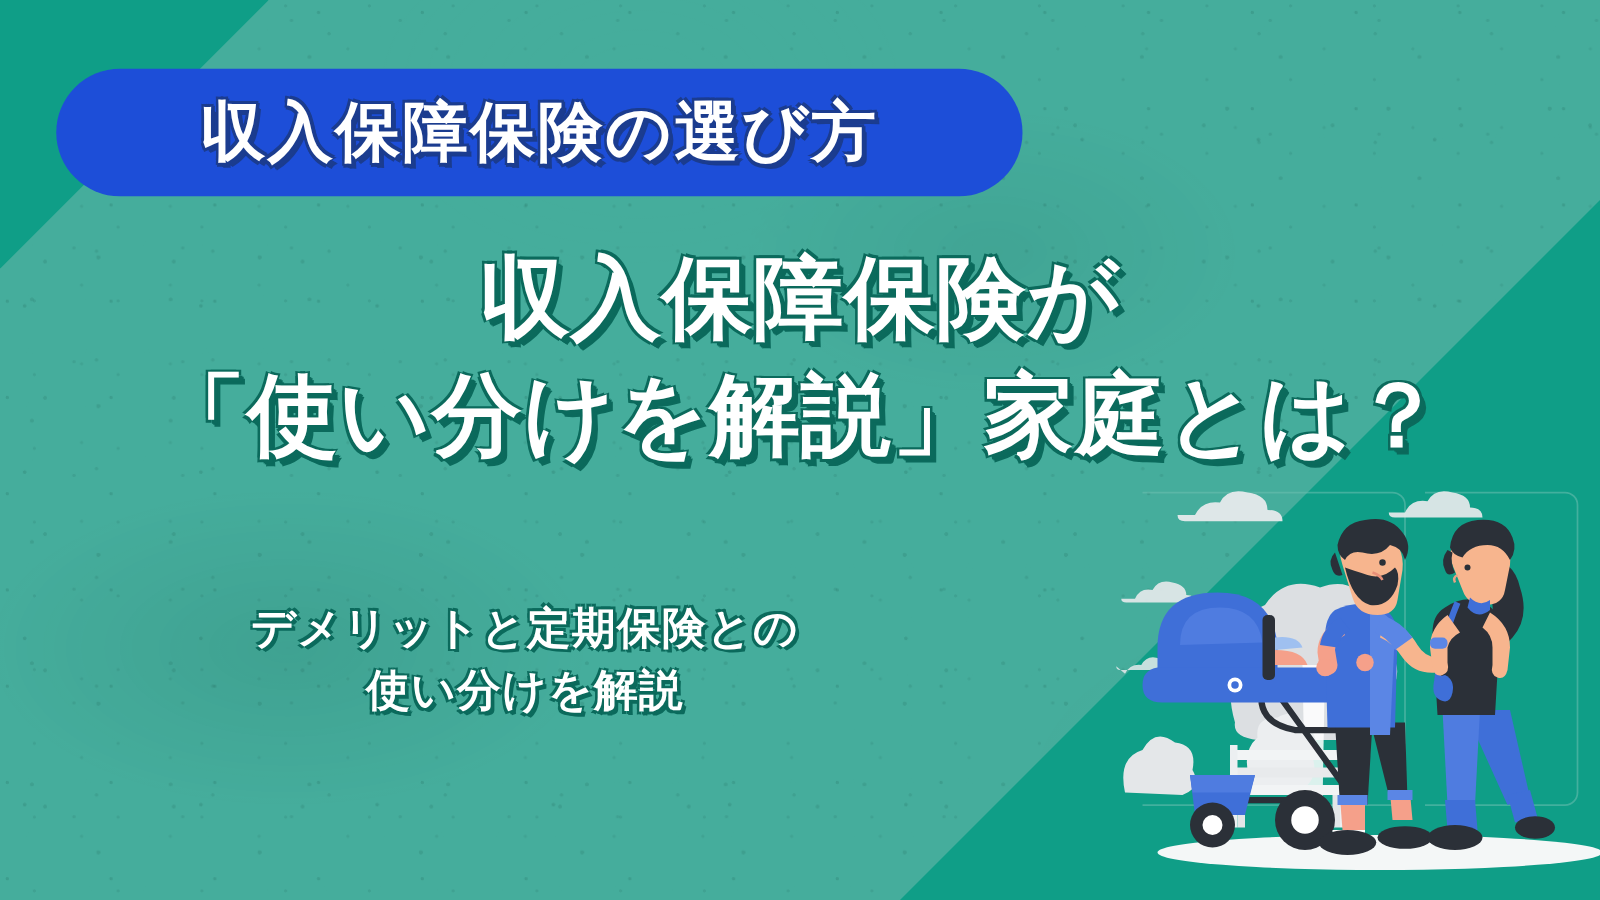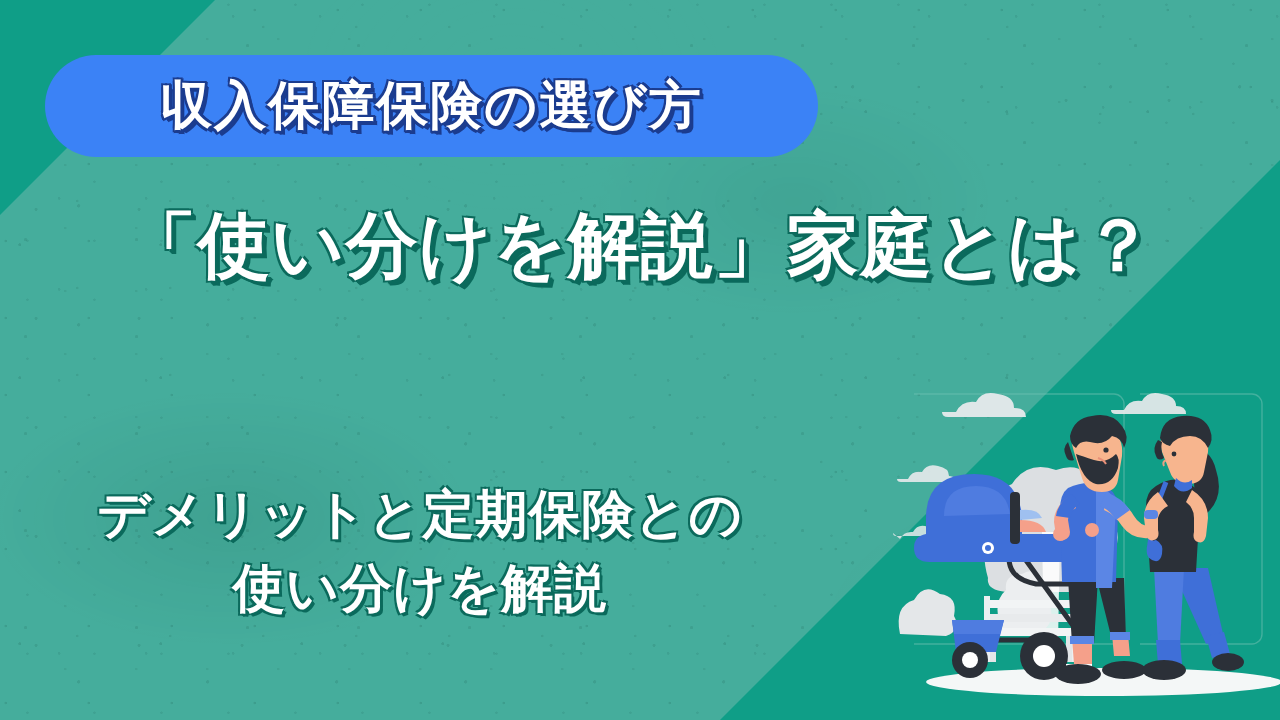--- a/index.html
+++ b/index.html
@@ -47,21 +47,21 @@
   }
   .wedge-br{
     position:absolute;right:0;bottom:0;width:560px;height:560px;
     background:#0f9e87;
     clip-path:polygon(100% 0,100% 100%,0 100%);
   }
 
   
   .badge{
     position:absolute;left:45px;top:55px;width:773px;height:102px;
-    background:#3b82f6;border-radius:51px;
+    background:#1d4ed8;border-radius:51px;
   }
   .badge-text{
     position:absolute;left:0;top:0;width:100%;height:100%;
     display:flex;align-items:center;justify-content:center;
     color:#ffffff;font-size:52px;font-weight:bold;letter-spacing:2px;
     white-space:nowrap;
     text-shadow:
       3px 3px 0 #1b3c8f, 3px -1px 0 #1b3c8f, -1px 3px 0 #1b3c8f,
       -2px -2px 0 #1b3c8f, 2px -2px 0 #1b3c8f, -2px 2px 0 #1b3c8f,
       4px 4px 0 #1b3c8f;
@@ -77,21 +77,21 @@
       3px 3px 0 #0b6a5c, -2px -2px 0 #0b6a5c, 2px -2px 0 #0b6a5c,
       -2px 2px 0 #0b6a5c, 4px 4px 0 #0b6a5c, 5px 5px 0 #0b6a5c;
   }
   .headline .ln{display:block;}
   .headline .ln2{margin-top:6px;}
 
   
   .subtitle{
     position:absolute;left:0;top:478px;width:840px;
     text-align:center;color:#ffffff;
-    font-size:52px;font-weight:bold;line-height:1.42;letter-spacing:1px;
+    font-size:35px;font-weight:bold;line-height:1.42;letter-spacing:1px;
     white-space:nowrap;
     text-shadow:
       2px 2px 0 #0b6a5c, -2px -2px 0 #0b6a5c, 2px -2px 0 #0b6a5c,
       -2px 2px 0 #0b6a5c, 3px 3px 0 #0b6a5c;
   }
   .subtitle .ln{display:block;}
 
   
   .illus{position:absolute;right:0;bottom:0;width:388px;height:338px;}
   .illus svg{display:block;width:100%;height:100%;}
@@ -105,20 +105,21 @@
   <div class="bg-cloudy"></div>
   <div class="bg-grain"></div>
   <div class="wedge-tl"></div>
   <div class="wedge-br"></div>
 
   <div class="badge">
     <div class="badge-text">収入保障保険の選び方</div>
   </div>
 
   <div class="headline">
+    <span class="ln ln1">収入保障保険が</span>
     <span class="ln ln2">「使い分けを解説」家庭とは？</span>
   </div>
 
   <div class="subtitle">
     <span class="ln">デメリットと定期保険との</span>
     <span class="ln">使い分けを解説</span>
   </div>
 
   <div class="illus">
     <svg viewBox="0 0 388 338" xmlns="http://www.w3.org/2000/svg">

